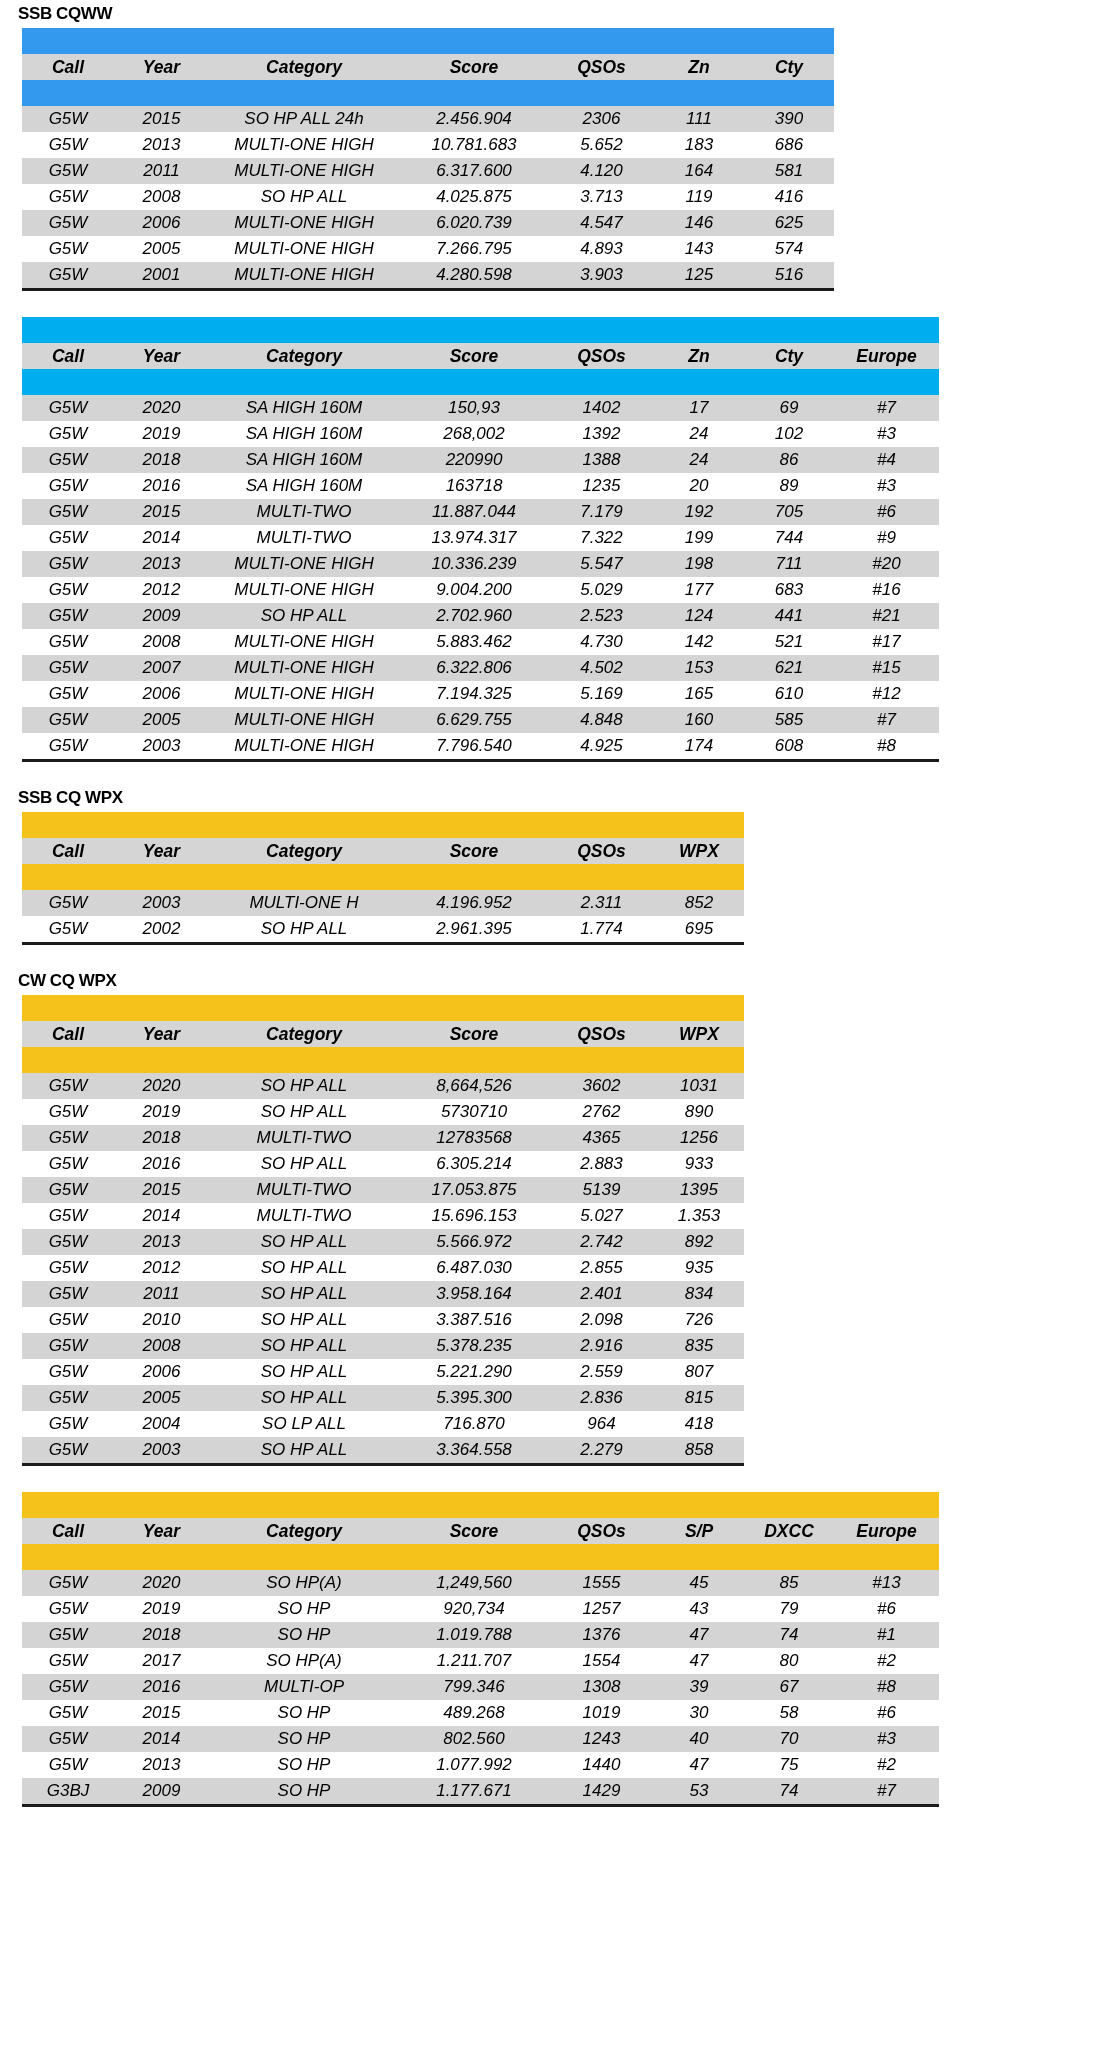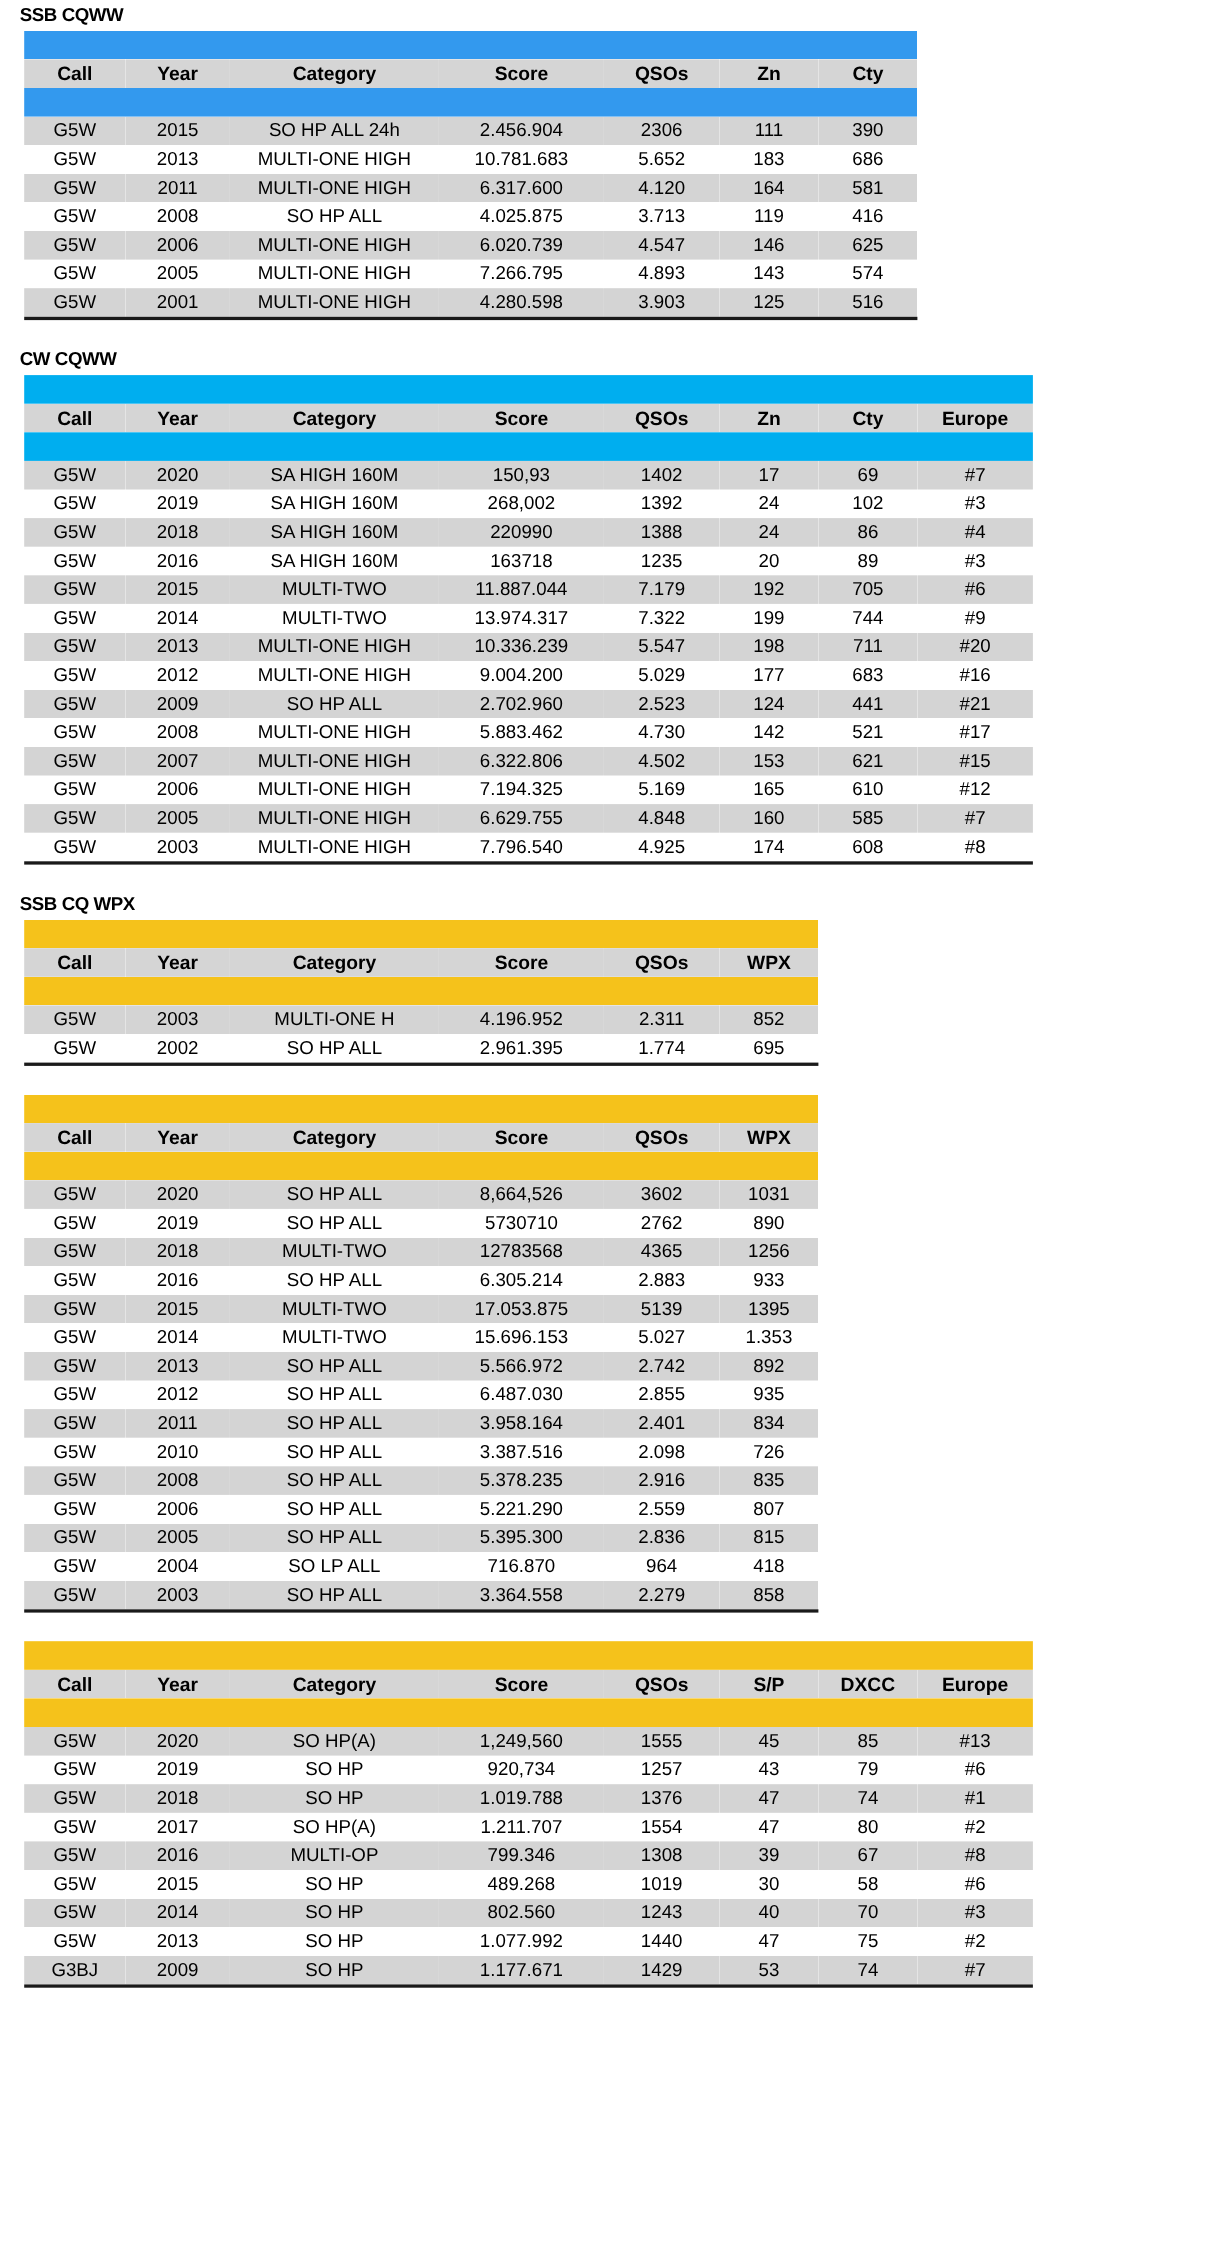--- a/index.html
+++ b/index.html
@@ -32,20 +32,21 @@
     padding-left: 18px;
     margin-bottom: 4px;
     line-height: 20px;
     white-space: nowrap;
   }
   table.score-table {
     border-collapse: collapse;
     table-layout: fixed;
     margin-left: 22px;
     font-size: 17px;
+    font-style: italic;
   }
   table.score-table td,
   table.score-table th {
     padding: 0;
     margin: 0;
     height: 26px;
     line-height: 26px;
     text-align: center;
     vertical-align: middle;
     font-weight: normal;
@@ -172,21 +173,20 @@
               <td>3.903</td>
               <td>125</td>
               <td>516</td>
             </tr>
           </tbody>
         </table>
         <div class="footer-rule" style="width: 812px;"></div>
         <div class="gap-md"></div>
       </div>
       <div class="section">
-        <div class="section-title">CW CQWW</div>
         <table class="score-table">
           <colgroup>
             <col style="width: 92px;">
             <col style="width: 95px;">
             <col style="width: 190px;">
             <col style="width: 150px;">
             <col style="width: 105px;">
             <col style="width: 90px;">
             <col style="width: 90px;">
             <col style="width: 105px;">
@@ -398,20 +398,21 @@
               <td>2.961.395</td>
               <td>1.774</td>
               <td>695</td>
             </tr>
           </tbody>
         </table>
         <div class="footer-rule" style="width: 722px;"></div>
         <div class="gap-md"></div>
       </div>
       <div class="section">
+        <div class="section-title">CW CQ WPX</div>
         <table class="score-table">
           <colgroup>
             <col style="width: 92px;">
             <col style="width: 95px;">
             <col style="width: 190px;">
             <col style="width: 150px;">
             <col style="width: 105px;">
             <col style="width: 90px;">
           </colgroup>
           <thead class="hdr">

